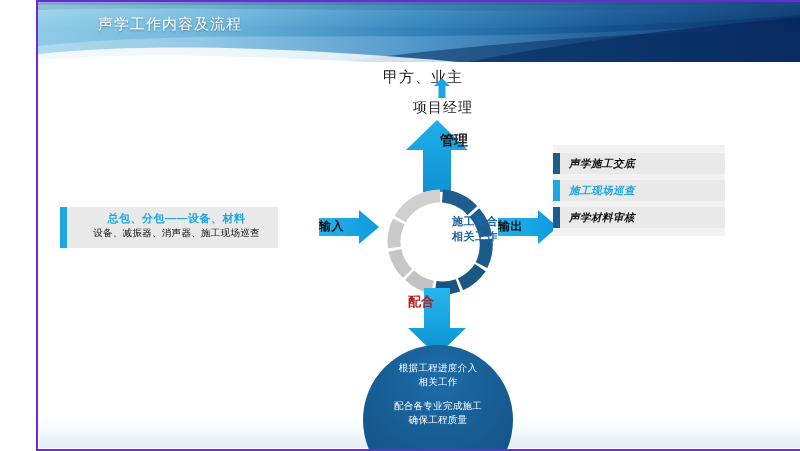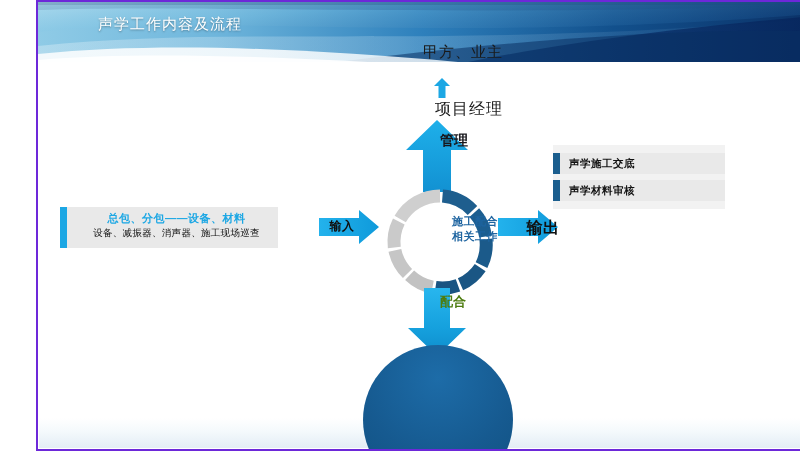--- a/index.html
+++ b/index.html
@@ -57,33 +57,33 @@
     bottom: 30px;
     height: 1px;
     background: #dfe7ee;
   }
 
   
   .cn { font-family: "Liberation Sans", "DejaVu Sans", sans-serif; }
 
   #owner-label {
     position: absolute;
-    left: 345px; top: 41px;
+    left: 345px; top: 66px;
     width: 120px;
-    text-align: right;
+    text-align: left;
     font-size: 15px;
     color: #1a1a1a;
     letter-spacing: 1px;
   }
   #pm-label {
     position: absolute;
     left: 345px; top: 97px;
     width: 120px;
-    text-align: right;
-    font-size: 16px;
+    text-align: center;
+    font-size: 14px;
     color: #1a1a1a;
     letter-spacing: 1px;
   }
 
   
   #small-up-arrow {
     position: absolute;
     left: 396px; top: 76px;
     width: 16px; height: 20px;
   }
@@ -162,41 +162,39 @@
   
   #in-arrow {
     position: absolute;
     left: 281px; top: 208px;
     width: 60px; height: 34px;
   }
   #in-arrow-text {
     position: absolute;
     left: 281px; top: 216px;
     width: 46px;
-    text-align: center;
+    text-align: left;
     font-size: 12px;
     font-weight: bold;
     color: #101010;
     letter-spacing: 0.5px;
   }
   #out-arrow {
     position: absolute;
     left: 460px; top: 208px;
     width: 60px; height: 34px;
   }
   #out-arrow-text {
     position: absolute;
     left: 460px; top: 216px;
     width: 46px;
-    text-align: center;
-    font-size: 16px;
+    font-size: 12px;
     font-weight: bold;
     color: #101010;
     letter-spacing: 0.5px;
-    padding-left: 22px;
   }
 
   
   #output-panel {
     position: absolute;
     left: 515px; top: 143px;
     width: 172px;
     background: #f2f2f2;
     padding: 8px 0 8px 0;
   }
@@ -212,36 +210,37 @@
     width: 7px;
     height: 21px;
     flex: 0 0 auto;
   }
   .out-label {
     padding-left: 9px;
     font-size: 10.5px;
     letter-spacing: 0.5px;
     white-space: nowrap;
     font-weight: bold;
+    font-style: italic;
   }
 
   
   #coop-arrow {
     position: absolute;
     left: 370px; top: 286px;
     width: 58px; height: 68px;
   }
   #coop-text {
     position: absolute;
     left: 370px; top: 292px;
     width: 58px;
-    text-align: right;
+    text-align: left;
     font-size: 13px;
     line-height: 16px;
-    color: #4d7c0f;
+    color: #b91c1c;
     font-weight: bold;
   }
 
   
   #bottom-circle {
     position: absolute;
     left: 325px; top: 343px;
     width: 150px; height: 150px;
     border-radius: 50%;
     background: radial-gradient(circle at 50% 22%, #1d6ca8 0%, #165a90 55%, #10507f 100%);
@@ -387,20 +386,24 @@
 
   <div id="output-panel">
 
     <div class="out-item">
       <div class="out-bar" style="background: rgb(27, 94, 142);"></div>
       <div class="out-label cn" style="color: rgb(17, 17, 17);">声学施工交底</div>
     </div>
 
 
 
+    <div class="out-item">
+      <div class="out-bar" style="background: rgb(28, 167, 228);"></div>
+      <div class="out-label cn" style="color: rgb(28, 167, 228);">施工现场巡查</div>
+    </div>
 
     <div class="out-item">
       <div class="out-bar" style="background: rgb(27, 94, 142);"></div>
       <div class="out-label cn" style="color: rgb(17, 17, 17);">声学材料审核</div>
     </div>
 
   </div>
 
   <svg id="coop-arrow" viewBox="0 0 58 68" xmlns="http://www.w3.org/2000/svg">
     <defs>
@@ -408,14 +411,21 @@
         <stop offset="0%" stop-color="#28B6EE"></stop>
         <stop offset="60%" stop-color="#15A0DD"></stop>
         <stop offset="100%" stop-color="#0E8CCB"></stop>
       </linearGradient>
     </defs>
     <polygon points="16,0 42,0 42,40 58,40 29,68 0,40 16,40" fill="url(#gDownArrow)"></polygon>
   </svg>
   <div id="coop-text" class="cn">配合</div>
 
   <div id="bottom-circle"></div>
+  <div id="bottom-circle-text" class="cn">
+    <div>根据工程进度介入</div>
+    <div>相关工作</div>
+    <span class="gap"></span>
+    <div>配合各专业完成施工</div>
+    <div>确保工程质量</div>
+  </div>
 
 </div>
 
 </body></html>

